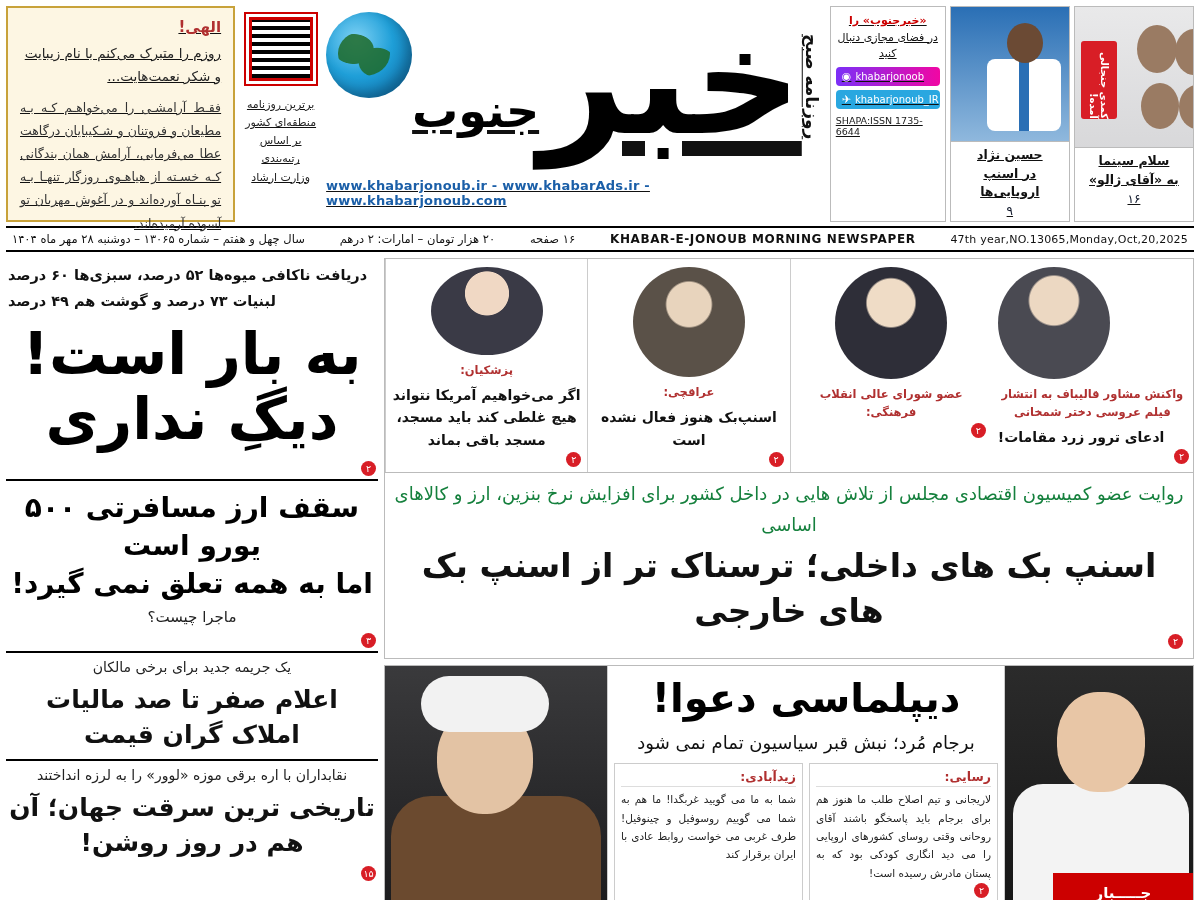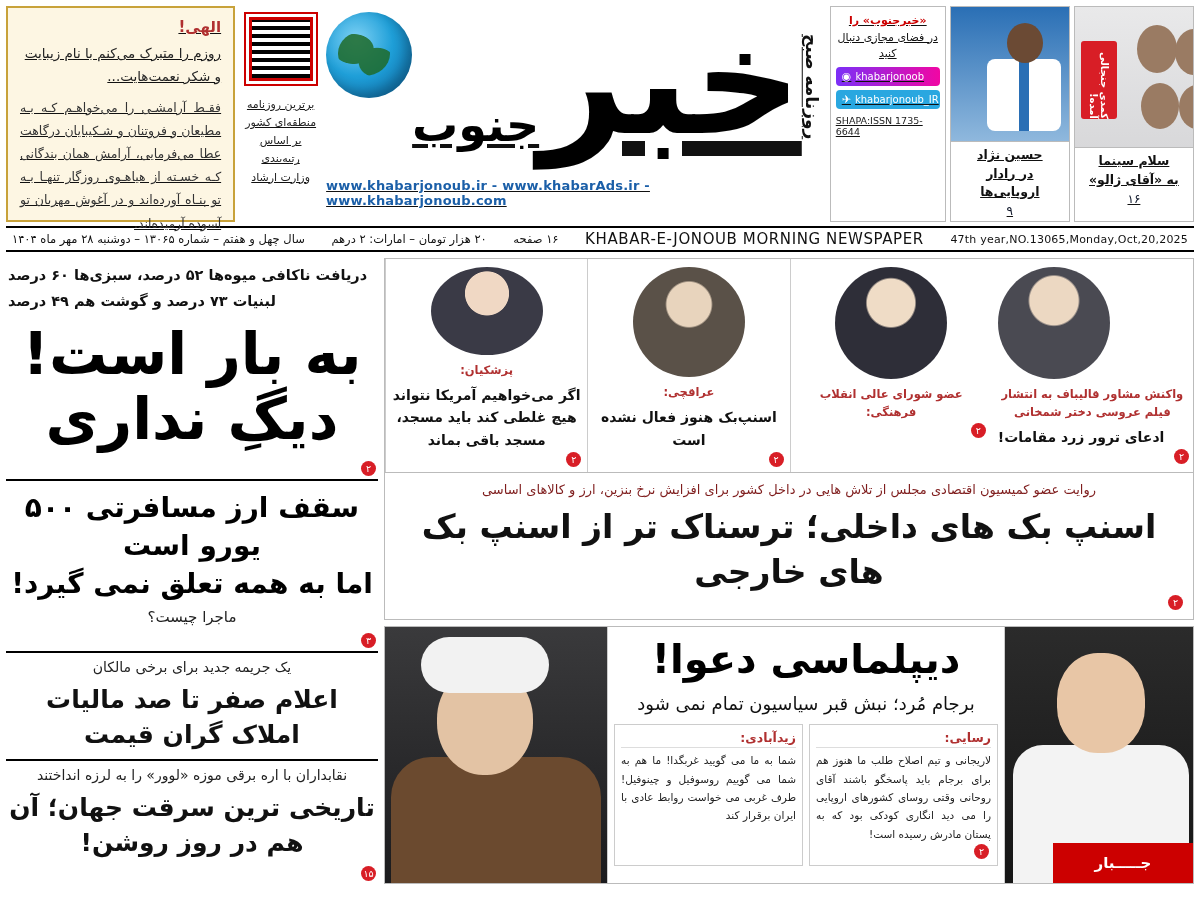--- a/index.html
+++ b/index.html
@@ -28,21 +28,21 @@
      repeating-linear-gradient(0deg,#000 0 4px,#fff 4px 8px),
      repeating-linear-gradient(90deg,#000 0 4px,transparent 4px 8px);
      border:3px solid #c00;box-sizing:border-box;}
   .qr-wrap{border:2px solid #c00;padding:3px;background:#fff;}
   .ministry{font-size:11px;line-height:1.65;text-align:center;margin-top:10px;color:#222;}
 
   
   .logocol{flex:1;display:flex;flex-direction:column;align-items:center;justify-content:flex-start;position:relative;}
   .logo-row{display:flex;flex-direction:row;align-items:flex-start;justify-content:center;width:100%;height:168px;position:relative;}
   .bigword{font-size:150px;font-weight:bold;line-height:150px;letter-spacing:-4px;color:#000;font-family:"DejaVu Sans",sans-serif;}
-  .subword{font-size:46px;font-weight:bold;color:#000;align-self:flex-end;margin-bottom:22px;margin-left:6px;}
+  .subword{font-size:46px;font-weight:bold;color:#000;align-self:flex-end;margin-bottom:36px;margin-left:6px;}
   .vert-label{writing-mode:vertical-rl;font-size:17px;font-weight:bold;color:#111;margin-top:28px;margin-right:4px;}
   .globe{width:86px;height:86px;border-radius:50%;
     background:radial-gradient(circle at 35% 32%,#7fd2f5 0%,#1f9fd8 45%,#0d6aa8 100%);
     position:relative;margin-top:6px;margin-right:-6px;box-shadow:inset -6px -6px 12px rgba(0,0,0,.25);}
   .globe:after{content:"";position:absolute;left:14%;top:22%;width:60%;height:52%;
     background:radial-gradient(ellipse at 30% 40%,#1f6b2a 0 38%,transparent 40%),
                radial-gradient(ellipse at 75% 70%,#1f6b2a 0 32%,transparent 34%);
     opacity:.85;border-radius:50%;}
   .sites{font-size:13px;font-weight:bold;color:#1b5fa8;margin-top:4px;letter-spacing:.2px;direction:ltr;}
 
@@ -68,21 +68,21 @@
   .redtag span{position:absolute;inset:0;color:#fff;font-size:10px;writing-mode:vertical-rl;display:flex;align-items:center;justify-content:center;font-weight:bold;}
   .ph-player{background:linear-gradient(#2a6fb5,#8fb8dd);}
   .jersey{position:absolute;left:36px;top:52px;width:74px;height:72px;background:#fff;border-radius:8px;}
   .jersey:after{content:"";position:absolute;left:32px;top:0;width:10px;height:72px;background:#2a6fb5;}
   .head{position:absolute;left:56px;top:16px;width:36px;height:40px;border-radius:50%;background:#6b4a34;}
 
   
   .bar{display:flex;flex-direction:row-reverse;align-items:center;justify-content:space-between;
        border-top:2px solid #000;border-bottom:2px solid #000;height:22px;margin-top:4px;padding:0 6px;font-size:11.5px;}
   .bar .en{direction:ltr;font-size:11px;letter-spacing:.2px;}
-  .bar .mid{font-weight:normal;letter-spacing:.6px;font-size:15px;direction:ltr;}
+  .bar .mid{font-weight:bold;letter-spacing:.6px;font-size:12px;direction:ltr;}
 
   
   .main{display:flex;flex-direction:row-reverse;gap:6px;margin-top:6px;height:626px;}
   .right-col{width:372px;display:flex;flex-direction:column;}
   .left-col{flex:1;display:flex;flex-direction:column;}
 
   
   .kicker{font-size:14.5px;font-weight:bold;line-height:1.8;text-align:left;color:#111;padding:4px 2px 6px;}
   .mega{font-size:58px;font-weight:bold;text-align:center;line-height:1.12;color:#000;letter-spacing:-1px;padding:2px 0 8px;}
   .hr2{border-top:2px solid #000;margin:2px 0;}
@@ -101,21 +101,21 @@
   .circ{width:112px;height:112px;border-radius:50%;overflow:hidden;position:relative;background:#cfcfcf;}
   .c1{background:radial-gradient(circle at 50% 30%,#f0d8c4 0 26%,#3a3a46 27% 100%);}
   .c2{background:radial-gradient(circle at 50% 34%,#e8d4bd 0 24%,#5a5148 26% 100%);}
   .c3{background:radial-gradient(circle at 50% 32%,#efdcc6 0 25%,#2e2e38 27% 100%);}
   .c4{background:radial-gradient(circle at 50% 30%,#ecd8c2 0 25%,#4a4a52 27% 100%);}
   .p-role{font-size:11.5px;color:#b03030;font-weight:bold;text-align:center;margin-top:7px;line-height:1.55;}
   .p-title{font-size:14px;font-weight:bold;text-align:center;line-height:1.6;margin-top:4px;color:#111;}
 
   
   .widebox{border:1px solid #bbb;border-top:none;padding:6px 8px 8px;box-sizing:border-box;}
-  .w-lead{font-size:13px;text-align:center;color:#7f1d1d;line-height:1.7;}
+  .w-lead{font-size:18px;text-align:center;color:#15803d;line-height:1.7;}
   .w-head{font-size:33px;font-weight:bold;text-align:center;line-height:1.35;margin-top:4px;}
 
   
   .feature{display:flex;flex-direction:row-reverse;border:1px solid #bbb;margin-top:6px;flex:1;box-sizing:border-box;}
   .f-left{width:188px;border-left:1px solid #ccc;position:relative;overflow:hidden;background:linear-gradient(#2b2b2b,#151515);}
   .f-mid{flex:1;display:flex;flex-direction:column;padding:8px 6px;}
   .f-head{font-size:40px;font-weight:bold;text-align:center;color:#000;line-height:1.2;}
   .f-sub{font-size:18px;text-align:center;margin-top:10px;color:#111;}
   .f-quotes{display:flex;flex-direction:row-reverse;gap:6px;margin-top:10px;}
   .qbox{flex:1;border:1px solid #ccc;padding:5px 6px;box-sizing:border-box;}
@@ -182,21 +182,21 @@
       <div class="shapa">SHAPA:ISSN 1735-6644</div>
     </div>
 
     <div class="mh-box promo">
       <div class="ph ph-player">
         <div class="jersey"></div>
           <div class="head"></div>
       </div>
       <div class="cap">
         <span>حسین نژاد</span><br>
-        <span>در رادار اروپایی‌ها</span>
+        <span>در اسنپ اروپایی‌ها</span>
       </div>
       <div class="pg">۹</div>
     </div>
 
     <div class="mh-box promo">
       <div class="ph ph-faces">
         <div class="face" style="left:62px;top:18px;width:40px;height:48px;"></div>
         <div class="face" style="left:100px;top:22px;width:38px;height:46px;"></div>
         <div class="face" style="left:66px;top:76px;width:38px;height:46px;"></div>
         <div class="face" style="left:104px;top:78px;width:36px;height:44px;"></div>

